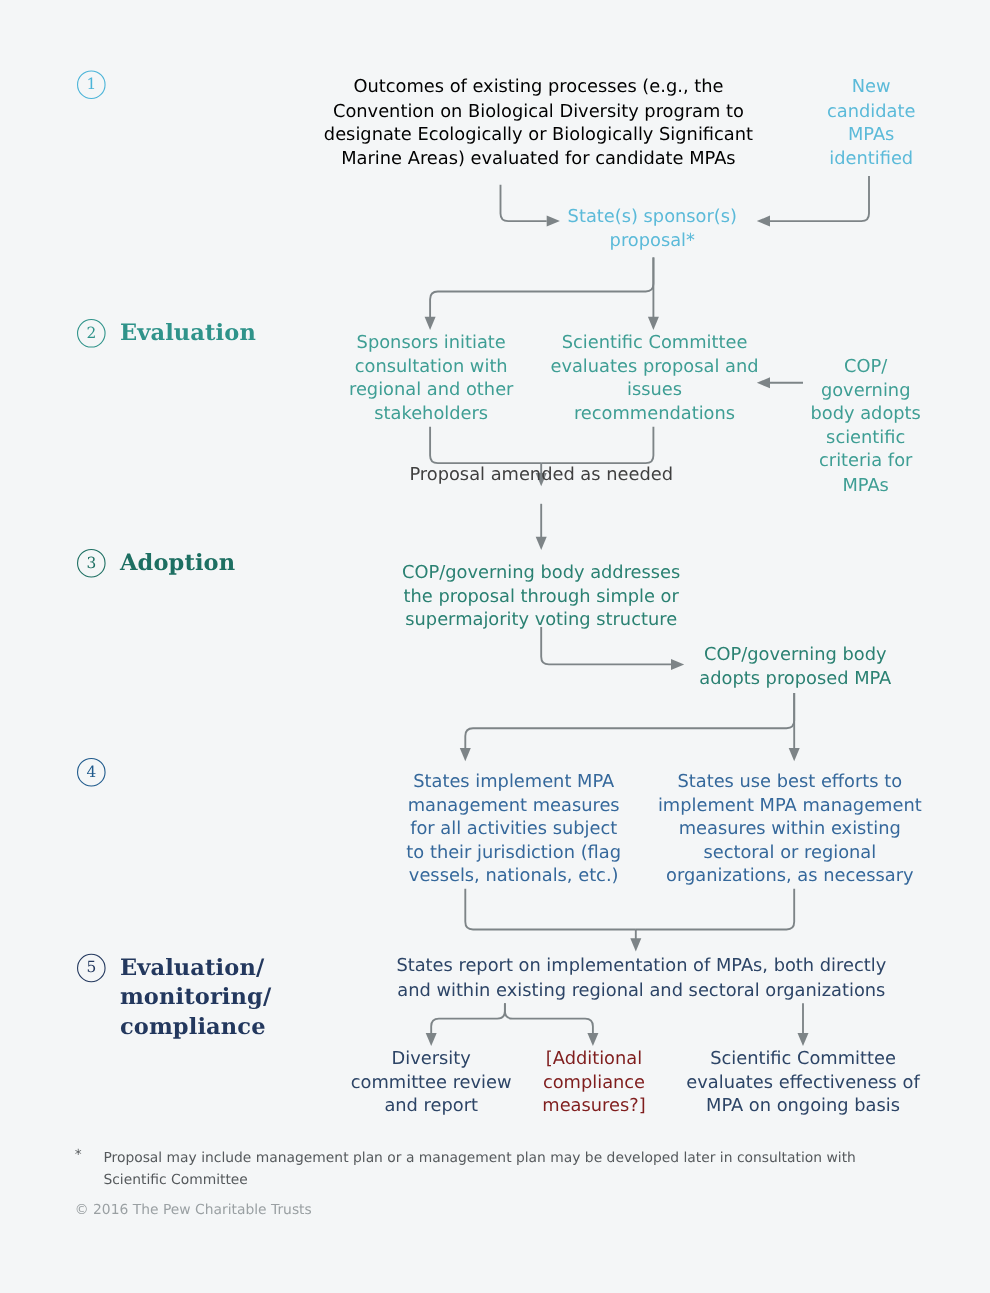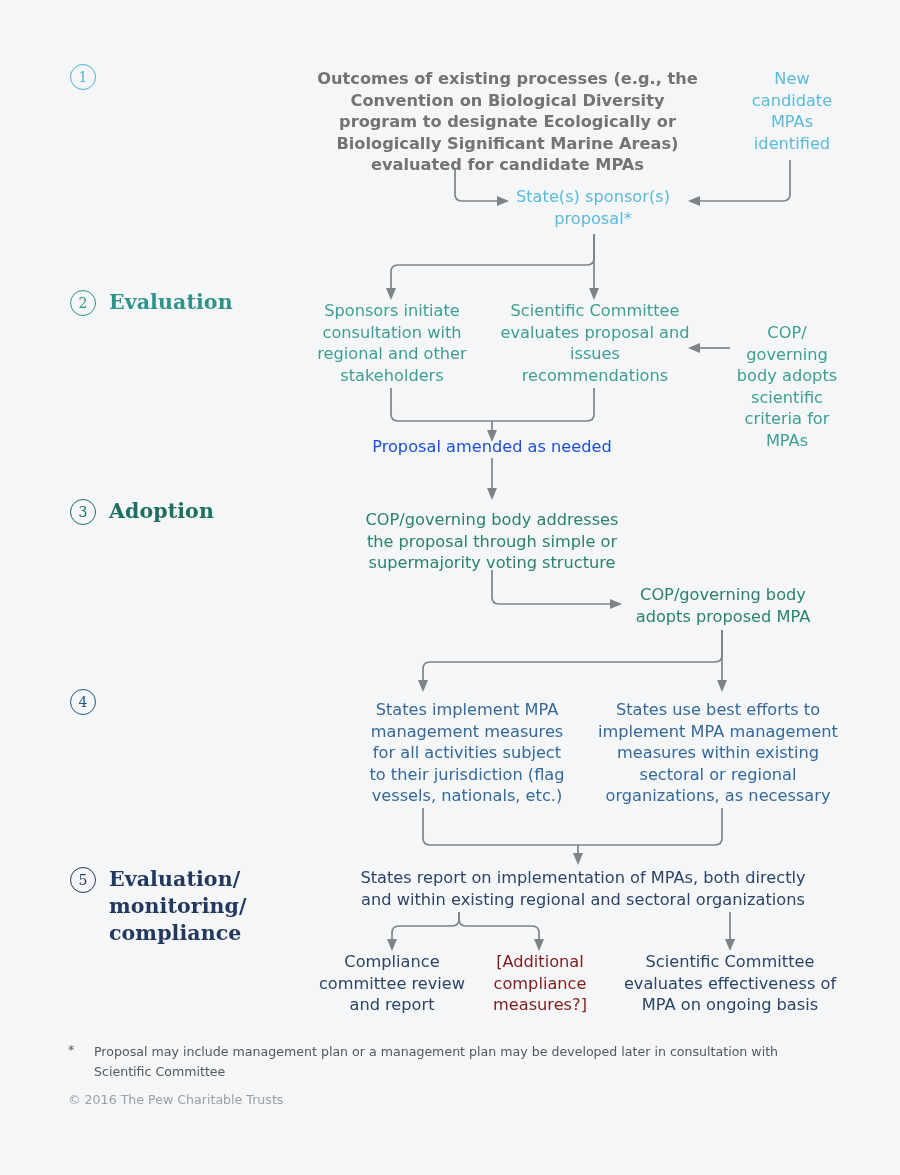--- a/index.html
+++ b/index.html
@@ -188,45 +188,45 @@
     <div class="step-circle">4</div>
   </div>
 
   <div class="step-label" style="left:70px; top:867px; color:#23385e;">
     <div class="step-circle">5</div>
     <div class="step-title">Evaluation/
 monitoring/
 compliance</div>
   </div>
 
-  <div class="node" style="left:309px; top:68px; width:397px; color:#737373;font-weight:bold;">Outcomes of existing processes (e.g., the Convention on Biological Diversity program to designate Ecologically or Biologically Significant Marine Areas) evaluated for candidate MPAs</div>
+  <div class="node" style="left:291px; top:68px; width:397px; color:#000000;">Outcomes of existing processes (e.g., the Convention on Biological Diversity program to designate Ecologically or Biologically Significant Marine Areas) evaluated for candidate MPAs</div>
 
   <div class="node" style="left:743px; top:68px; width:98px; color:#5bbad9;">New candidate MPAs identified</div>
 
   <div class="node" style="left:495px; top:186px; width:196px; color:#5bbad9;">State(s) sponsor(s) proposal*</div>
 
   <div class="node" style="left:304px; top:300px; width:176px; color:#3e9e94;">Sponsors initiate consultation with regional and other stakeholders</div>
 
   <div class="node" style="left:500px; top:300px; width:190px; color:#3e9e94;">Scientific Committee evaluates proposal and issues recommendations</div>
 
   <div class="node" style="left:732px; top:322px; width:110px; color:#3e9e94;text-align:center;">COP/ governing body adopts scientific criteria for MPAs</div>
 
-  <div class="node" style="left:352px; top:436px; width:280px; color:#1d4ed8;">Proposal amended as needed</div>
+  <div class="node" style="left:352px; top:420px; width:280px; color:#404040;">Proposal amended as needed</div>
 
   <div class="node" style="left:358px; top:509px; width:268px; color:#2a8172;">COP/governing body addresses the proposal through simple or supermajority voting structure</div>
 
   <div class="node" style="left:624px; top:584px; width:198px; color:#2a8172;">COP/governing body adopts proposed MPA</div>
 
   <div class="node" style="left:320px; top:699px; width:206px; color:#35689b;margin-left:44px;">States implement MPA management measures for all activities subject to their jurisdiction (flag vessels, nationals, etc.)</div>
 
   <div class="node" style="left:594px; top:699px; width:248px; color:#35689b;">States use best efforts to implement MPA management measures within existing sectoral or regional organizations, as necessary</div>
 
   <div class="node" style="left:346px; top:867px; width:474px; color:#2c4466;">States report on implementation of MPAs, both directly and within existing regional and sectoral organizations</div>
 
-  <div class="node" style="left:311px; top:951px; width:162px; color:#2c4466;">Compliance committee review and report</div>
+  <div class="node" style="left:311px; top:951px; width:162px; color:#2c4466;">Diversity committee review and report</div>
 
   <div class="node" style="left:489px; top:951px; width:102px; color:#7f1d1d;">[Additional compliance measures?]</div>
 
   <div class="node" style="left:616px; top:951px; width:228px; color:#2c4466;">Scientific Committee evaluates effectiveness of MPA on ongoing basis</div>
 
   <div class="footnote-star" style="left:68px; top:1042px;">*</div>
   <div class="footnote" style="left:94px; top:1042px; width:720px;">Proposal may include management plan or a management plan may be developed later in consultation with Scientific Committee</div>
   <div class="copyright" style="left:68px; top:1092px;">© 2016 The Pew Charitable Trusts</div>
 
 </div>

